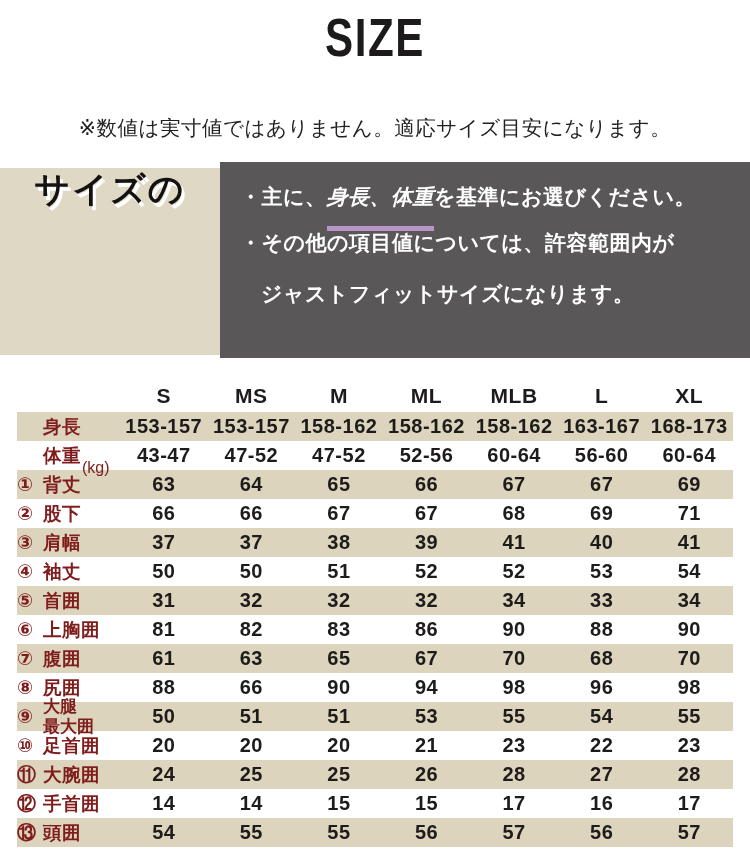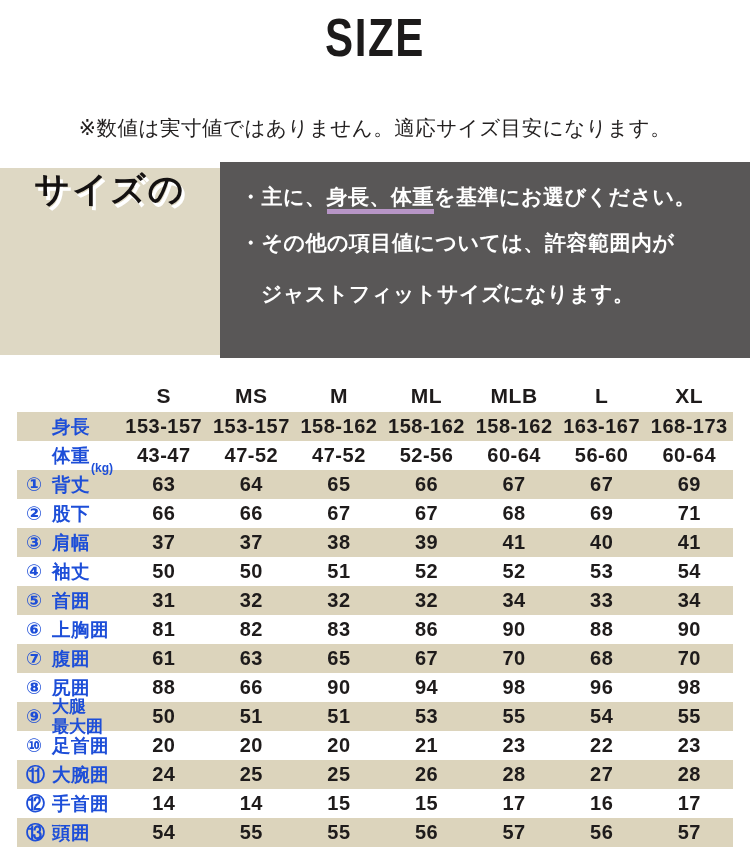--- a/index.html
+++ b/index.html
@@ -34,43 +34,43 @@
   }
   .guide-right{
     flex:1;background:#595757;color:#ffffff;
     padding:16px 8px 0 20px;box-sizing:border-box;
   }
   .guide-right .b-line{font-size:21px;font-weight:bold;letter-spacing:0.5px;line-height:1.45;}
   .guide-right .b1{margin-top:4px;margin-bottom:16px;}
   .guide-right .b2a{margin-bottom:20px;}
   .guide-right .b2b{text-indent:21px;margin-bottom:16px;}
   .u-purple{
-    border-bottom:5px solid #b795c6;padding-bottom:1px;
+    border-bottom:5px solid #b795c6;padding-bottom:18px;font-style:italic;
   }
   .tol-line{font-size:19px;font-weight:bold;letter-spacing:0.5px;}
   .tol-big{
     font-size:31px;font-weight:bold;letter-spacing:1px;
     border-bottom:5px solid #b795c6;padding:0 3px 0 3px;
   }
   
   .size-table{margin:22px 17px 0 17px;}
   .t-row{display:flex;height:29px;align-items:center;}
   .t-row.t-head{height:32px;}
   .t-row.beige{background:#dcd4bc;}
   .cell-label{
-    width:103px;box-sizing:border-box;padding-left:9px;
+    width:103px;box-sizing:border-box;
     display:flex;align-items:center;flex-shrink:0;
-    font-weight:bold;color:#1d4ed8;
+    font-weight:bold;color:#7f1d1d;
   }
   .row-num{
     width:26px;flex-shrink:0;font-size:19px;font-weight:bold;display:inline-block;
   }
   .row-label{font-size:18.5px;font-weight:bold;letter-spacing:0.5px;white-space:nowrap;}
   .row-label.two-line{display:flex;flex-direction:column;font-size:17px;line-height:1.15;letter-spacing:0;}
-  .row-unit{font-size:12px;font-weight:bold;margin-left:1px;margin-top:24px;}
+  .row-unit{font-size:16px;font-weight:normal;margin-left:1px;margin-top:24px;}
   .cell-val{
     flex:1;text-align:center;font-size:20px;font-weight:bold;color:#1e1b1b;
     letter-spacing:0.5px;
   }
   .t-head .cell-val{font-size:21px;}
 </style>
 </head>
 <body>
 
 <div class="title-wrap">

